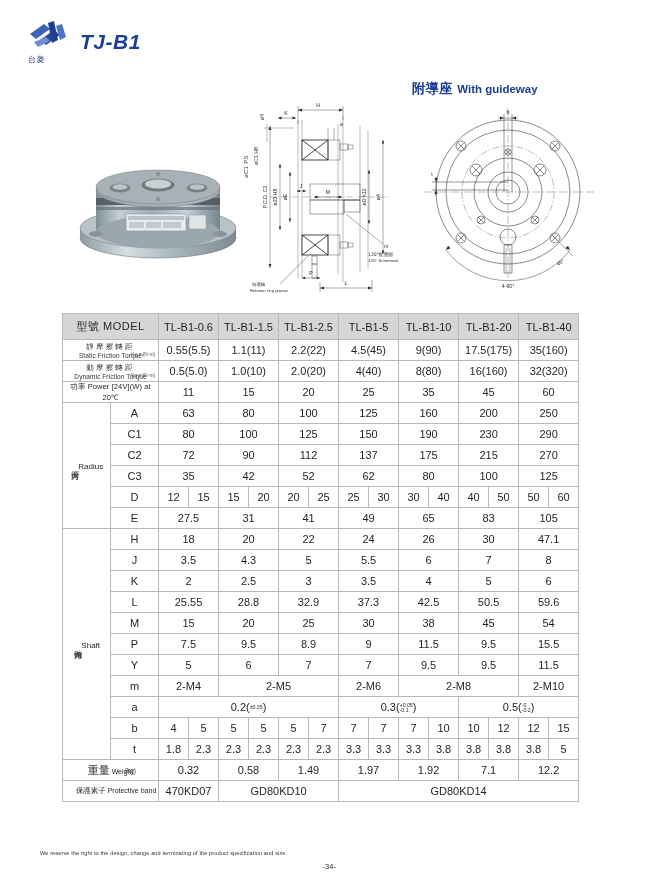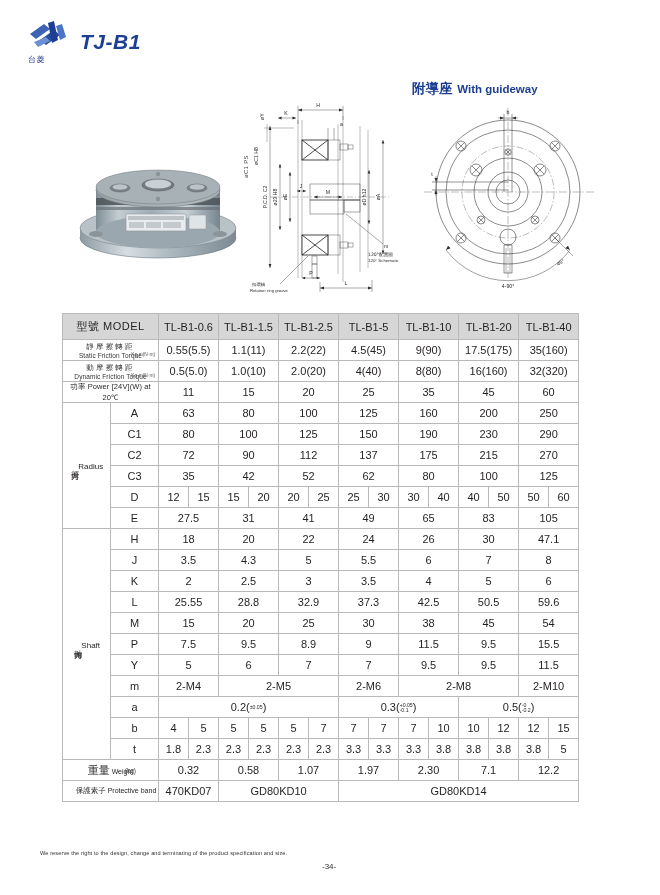--- a/index.html
+++ b/index.html
@@ -743,23 +743,23 @@
         </tr>
 
         <tr>
           <td class="wt-cell" colspan="2">
             <span class="wt-cn">重量</span>
             <span>Weight</span>
             <span class="wt-unit">(kg)</span>
           </td>
           <td class="v" colspan="2">0.32</td>
           <td class="v" colspan="2">0.58</td>
-          <td class="v" colspan="2">1.07</td>
+          <td class="v" colspan="2">1.49</td>
           <td class="v" colspan="2">1.97</td>
-          <td class="v" colspan="2">2.30</td>
+          <td class="v" colspan="2">1.92</td>
           <td class="v" colspan="2">7.1</td>
           <td class="v" colspan="2">12.2</td>
         </tr>
 
         <tr>
           <td class="pb-cell" colspan="2">
             <span class="pb-cn">保護素子</span>
             <span>Protective band</span>
           </td>
           <td class="v" colspan="2">470KD07</td>

